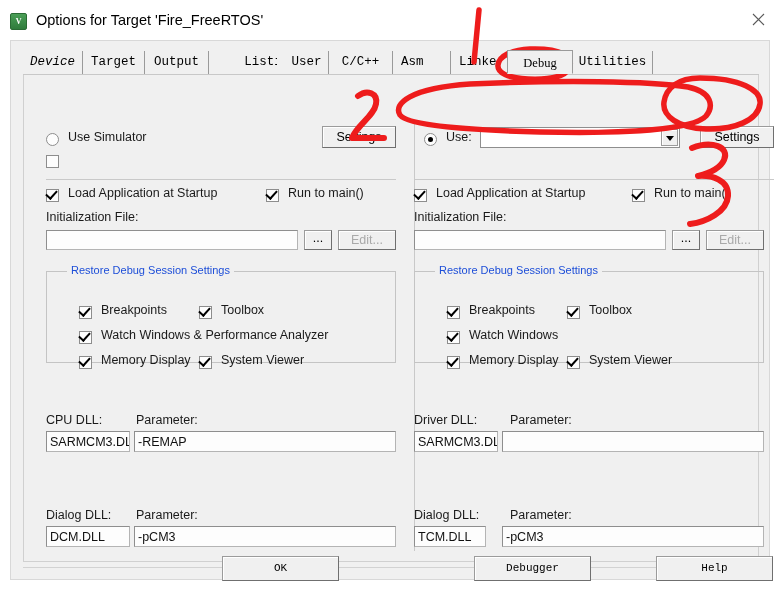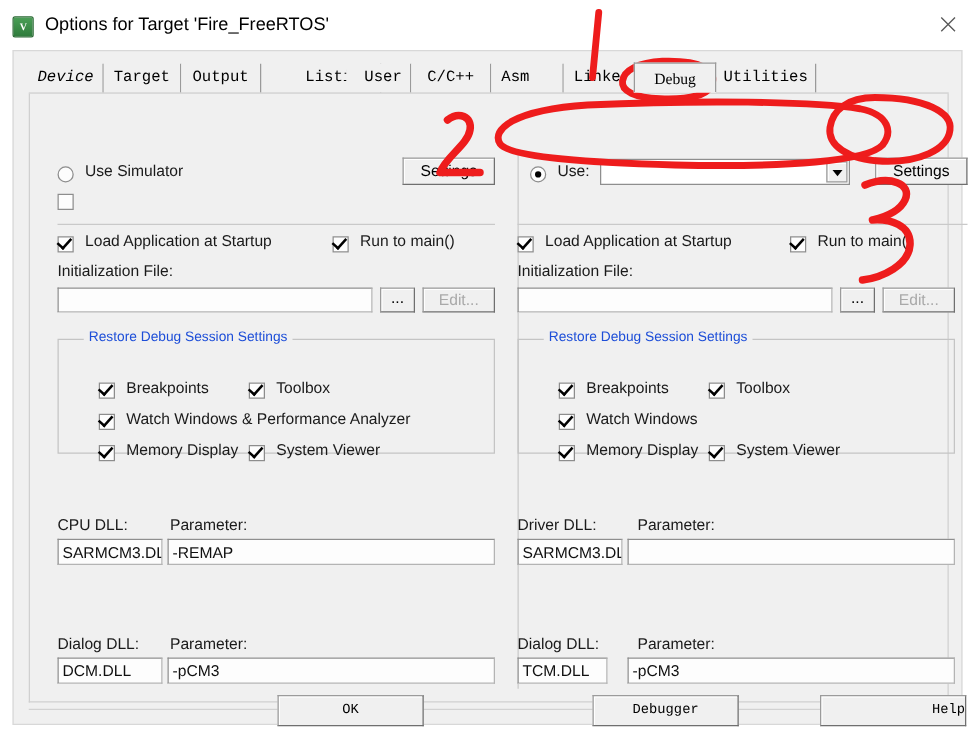--- a/index.html
+++ b/index.html
@@ -327,21 +327,21 @@
         <div class="lbl" style="left:108px;top:433px;">Parameter:</div>
         <div class="field" style="left:12px;top:451px;width:72px;height:21px;line-height:18px;">TCM.DLL</div>
         <div class="field" style="left:100px;top:451px;width:262px;height:21px;line-height:18px;">-pCM3</div>
       </div>
     </div>
 
     <div class="bottombar"></div>
 
     <div class="btn mono" style="left:211px;top:515px;width:117px;height:25px;line-height:23px;">OK</div>
     <div class="btn mono" style="left:463px;top:515px;width:117px;height:25px;line-height:23px;">Debugger</div>
-    <div class="btn mono" style="left:645px;top:515px;width:117px;height:25px;line-height:23px;text-align:right;">Help</div>
+    <div class="btn mono" style="left:645px;top:515px;width:117px;height:25px;line-height:23px;">Help</div>
   </div>
 
   <svg class="annot" viewBox="0 0 780 589">
     <g fill="none" stroke="#EE1C1C" stroke-width="5.5" stroke-linecap="round" stroke-linejoin="round">
 
       <path d="M479 10 L474 62"></path>
 
       <path d="M530 49 C563 48 572 57 570 66 C568 76 552 80 528 79 C508 78 497 73 498 65 C499 56 511 50 530 49 Z"></path>
 
       <path d="M358 96 C367 89 378 93 376 104 C374 116 357 125 352 138 L384 138" stroke-width="6"></path>

